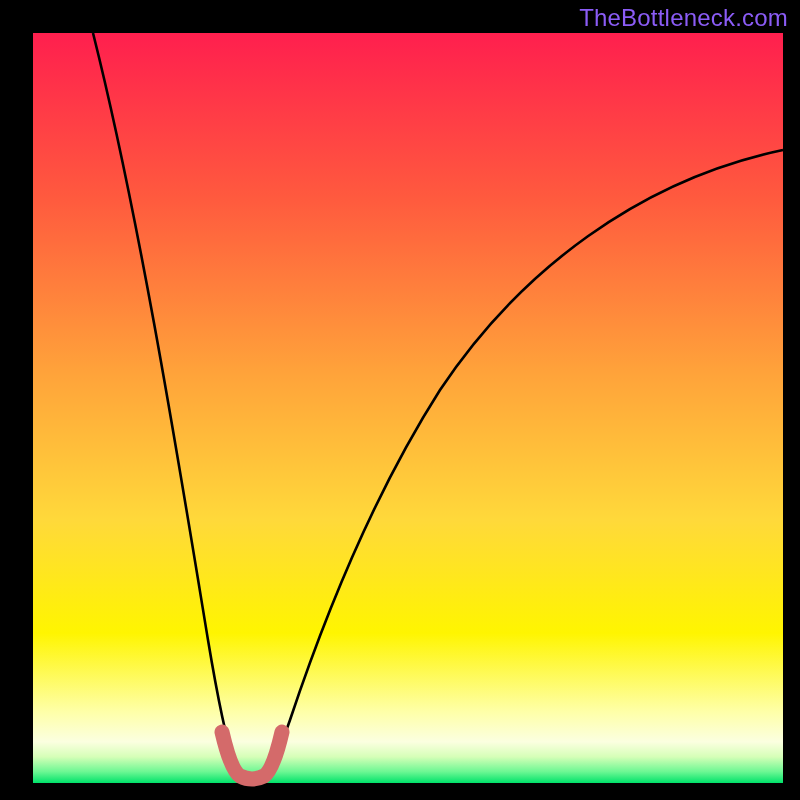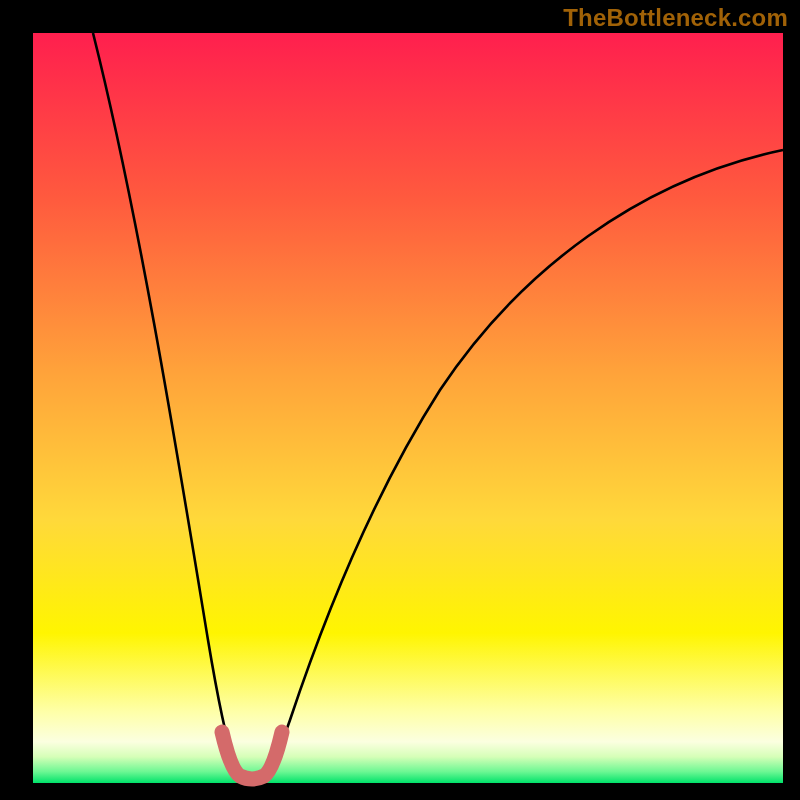--- a/index.html
+++ b/index.html
@@ -16,23 +16,23 @@
     width: 800px;
     height: 800px;
   }
   svg {
     display: block;
   }
   .attrib {
     position: absolute;
     top: 4px;
     right: 12px;
-    color: #a16207;
+    color: #8b5cf6;
     font-size: 24px;
-    font-weight: 700;
+    font-weight: 400;
     letter-spacing: 0.2px;
     user-select: none;
   }
 </style>
 </head>
 <body>
 
 <div class="stage">
 
   <svg width="800" height="800" viewBox="0 0 800 800" xmlns="http://www.w3.org/2000/svg">

